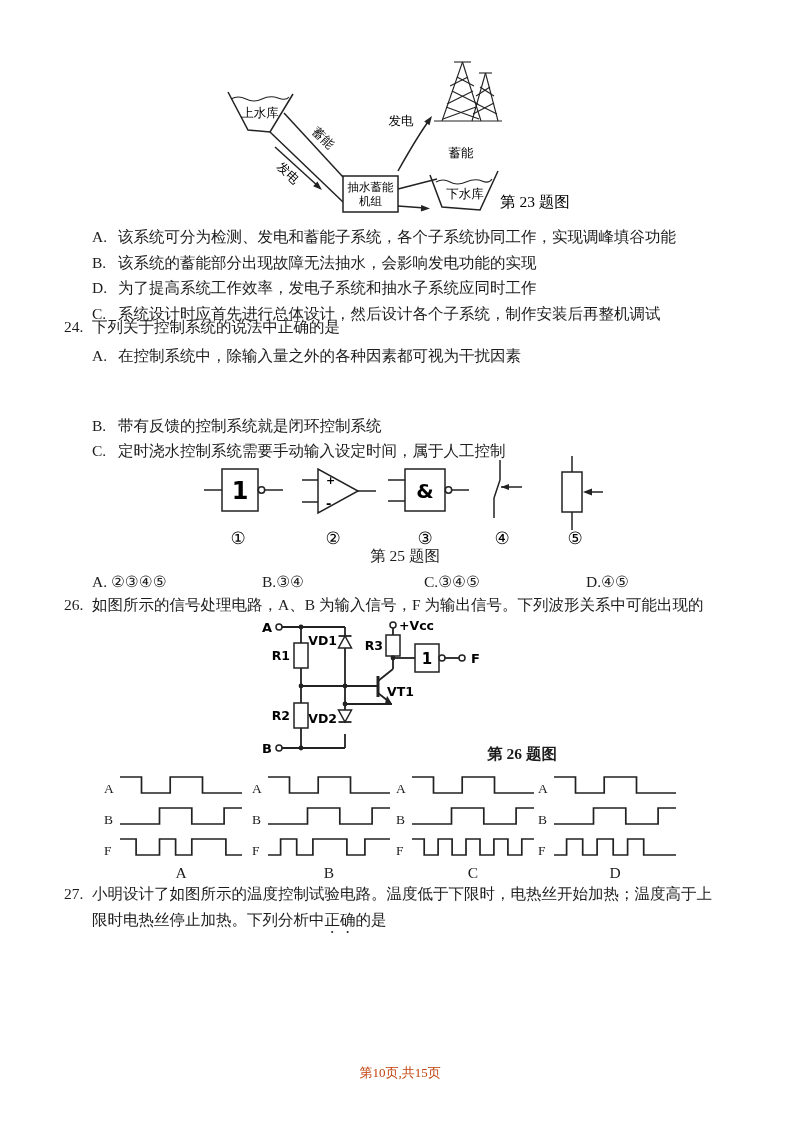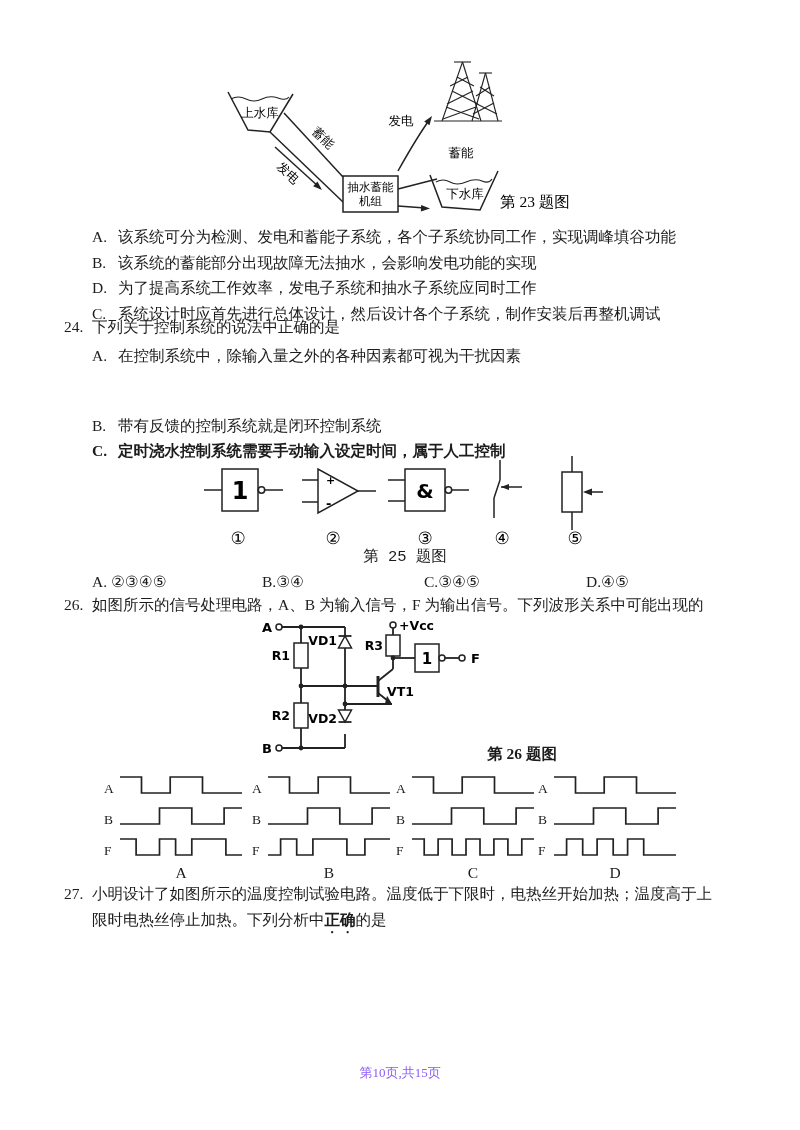--- a/index.html
+++ b/index.html
@@ -12,22 +12,22 @@
   .optlabel{display:inline-block;min-width:26px;}
   .qnum{display:inline-block;width:28px;font-size:15.5px;}
   .stem{font-size:15.5px;white-space:nowrap;}
   .caption{font-size:15.5px;text-align:center;}
   svg text{font-family:"DejaVu Sans","Liberation Sans",sans-serif;}
   svg text.ser{font-family:"Liberation Serif","DejaVu Serif",serif;}
   .wgroup{position:absolute;width:146px;}
   .wrow{display:flex;align-items:flex-end;height:31px;}
   .wlabel{width:16px;font-size:13.5px;line-height:13px;margin-bottom:4px;}
   .wletter{margin-left:16px;width:122px;text-align:center;font-size:15.5px;margin-top:3px;}
-  .emph{text-emphasis:filled dot under;-webkit-text-emphasis:filled dot;-webkit-text-emphasis-position:under right;text-emphasis-position:under right;font-weight:bold;}
-  .footer{width:800px;text-align:center;font-size:13px;color:#8b5cf6;}
+  .emph{text-emphasis:filled dot under;-webkit-text-emphasis:filled dot;-webkit-text-emphasis-position:under right;text-emphasis-position:under right;}
+  .footer{width:800px;text-align:center;font-size:13px;color:#c2410c;}
   .ckt{stroke:#222;stroke-width:1.5;fill:none;}
   .ckt2{stroke:#222;stroke-width:1.8;fill:none;}
   .thin{stroke:#222;stroke-width:1.1;fill:none;}
   .blk{fill:#222;stroke:none;}
   .wht{fill:#fff;stroke:#222;stroke-width:1.5;}
 </style>
 </head>
 <body>
 
 <div class="page">
@@ -98,21 +98,21 @@
     <div class="optline"><span class="optlabel">D.</span><span>为了提高系统工作效率，发电子系统和抽水子系统应同时工作</span></div>
     <div class="optline"><span class="optlabel">C.</span><span>系统设计时应首先进行总体设计，然后设计各个子系统，制作安装后再整机调试</span></div>
   </div>
 
   <div class="abs stem" style="left:64px;top:317px;">
     <span class="qnum">24.</span><span>下列关于控制系统的说法中正确的是</span>
   </div>
   <div class="abs" style="left:92px;top:343px;">
     <div class="optline" style="line-height:25px;"><span class="optlabel">A.</span><span>在控制系统中，除输入量之外的各种因素都可视为干扰因素</span></div>
     <div class="optline" style="line-height:25px;margin-top:45px;"><span class="optlabel">B.</span><span>带有反馈的控制系统就是闭环控制系统</span></div>
-    <div class="optline" style="line-height:25px;font-weight:bold;"><span class="optlabel">C.</span><span>定时浇水控制系统需要手动输入设定时间，属于人工控制</span></div>
+    <div class="optline" style="line-height:25px;"><span class="optlabel">C.</span><span>定时浇水控制系统需要手动输入设定时间，属于人工控制</span></div>
   </div>
 
 
   <svg class="abs" style="left:190px;top:456px;" width="420" height="95" viewBox="0 0 420 95">
 
     <g>
       <line class="ckt" x1="14" y1="34" x2="32" y2="34"></line>
       <rect class="wht" x="32" y="13" width="36" height="42"></rect>
       <text x="50" y="43" font-size="24" font-weight="bold" text-anchor="middle">1</text>
       <circle class="wht" cx="71.5" cy="34" r="3.2"></circle>
@@ -152,21 +152,21 @@
       <line class="ckt" x1="413" y1="36" x2="395" y2="36"></line>
       <polygon class="blk" points="0,0 9,-3.5 9,3.5" transform="translate(393,36)"></polygon>
     </g>
 
     <text class="ser" x="48" y="88" font-size="17" text-anchor="middle">①</text>
     <text class="ser" x="143" y="88" font-size="17" text-anchor="middle">②</text>
     <text class="ser" x="235" y="88" font-size="17" text-anchor="middle">③</text>
     <text class="ser" x="312" y="88" font-size="17" text-anchor="middle">④</text>
     <text class="ser" x="385" y="88" font-size="17" text-anchor="middle">⑤</text>
   </svg>
-  <div class="abs caption" style="left:325px;top:546px;width:160px;font-family:Liberation Mono, monospace;">第 25 题图</div>
+  <div class="abs caption" style="left:325px;top:546px;width:160px;">第 25 题图</div>
 
   <div>
     <span class="abs optline" style="left:92px;top:569px;"><span>A.</span> <span>②③④⑤</span></span>
     <span class="abs optline" style="left:262px;top:569px;"><span>B.</span><span>③④</span></span>
     <span class="abs optline" style="left:424px;top:569px;"><span>C.</span><span>③④⑤</span></span>
     <span class="abs optline" style="left:586px;top:569px;"><span>D.</span><span>④⑤</span></span>
   </div>
 
   <div class="abs stem" style="left:64px;top:595px;">
     <span class="qnum">26.</span><span>如图所示的信号处理电路，A、B 为输入信号，F 为输出信号。下列波形关系中可能出现的</span>

